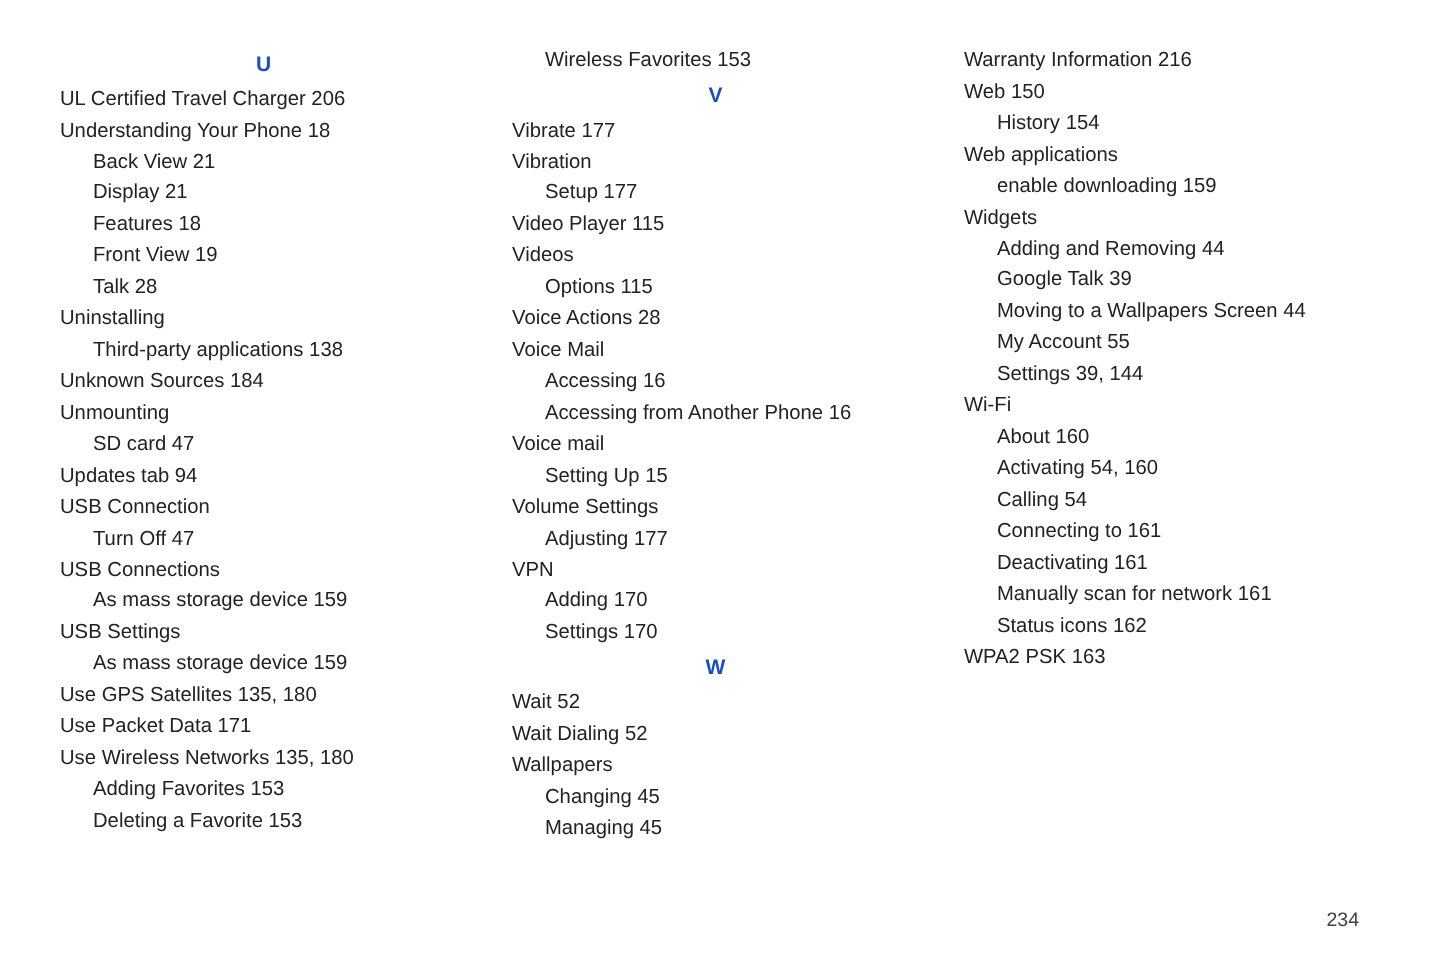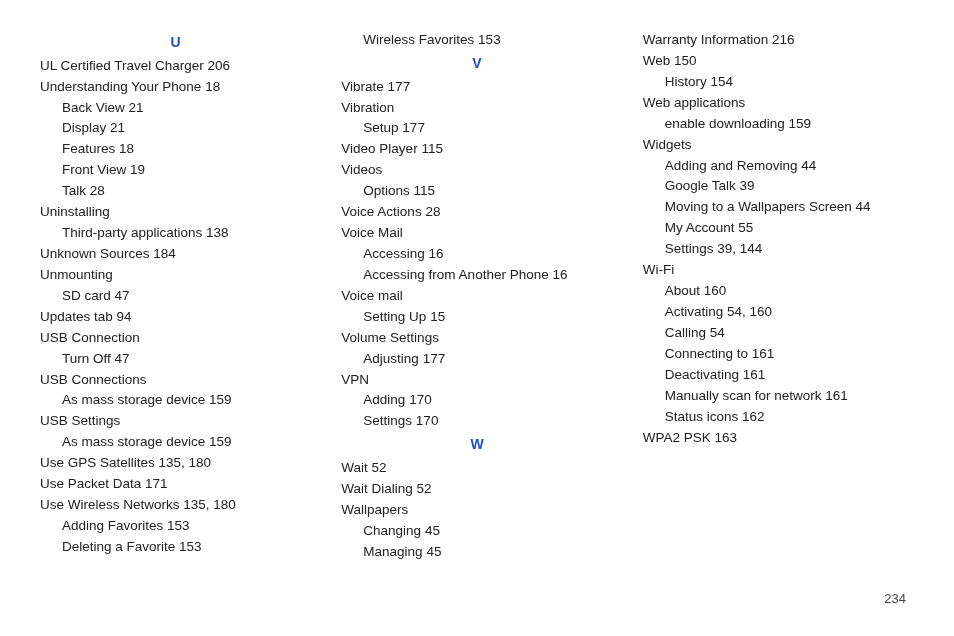--- a/index.html
+++ b/index.html
@@ -36,21 +36,21 @@
   .sub {
     padding-left: 22px;
   }
   .page {
     font-weight: normal;
   }
   .pagenum {
     text-align: right;
     font-size: 13px;
     color: #444;
-    margin-top: 14px;
+    margin-top: 28px;
     padding-right: 8px;
   }
 </style>
 </head>
 <body>
 
 <div class="columns" id="index-columns">
     <div class="letter">U</div>
     <div class="row"><span class="topic">UL Certified Travel Charger</span><span class="page"> 206</span></div>
     <div class="row"><span class="topic">Understanding Your Phone</span><span class="page"> 18</span></div>

